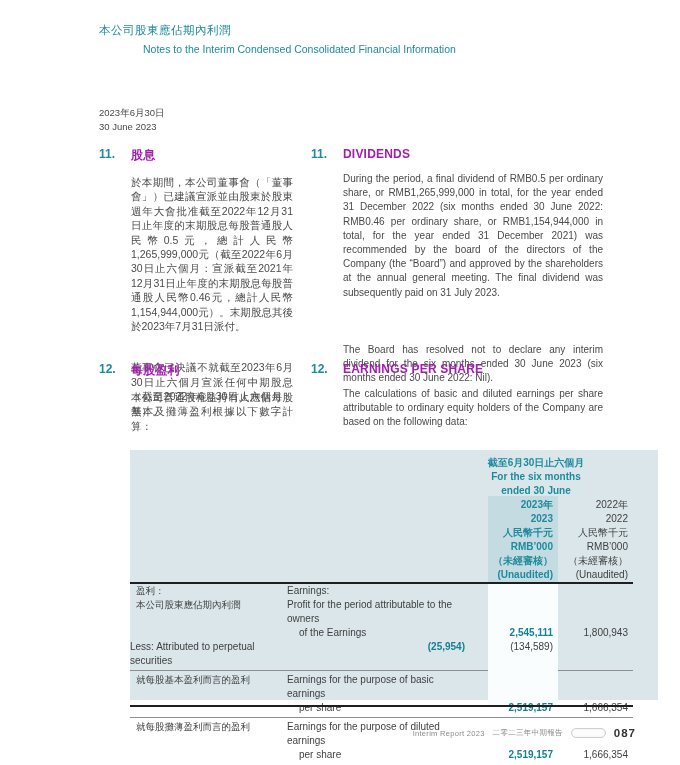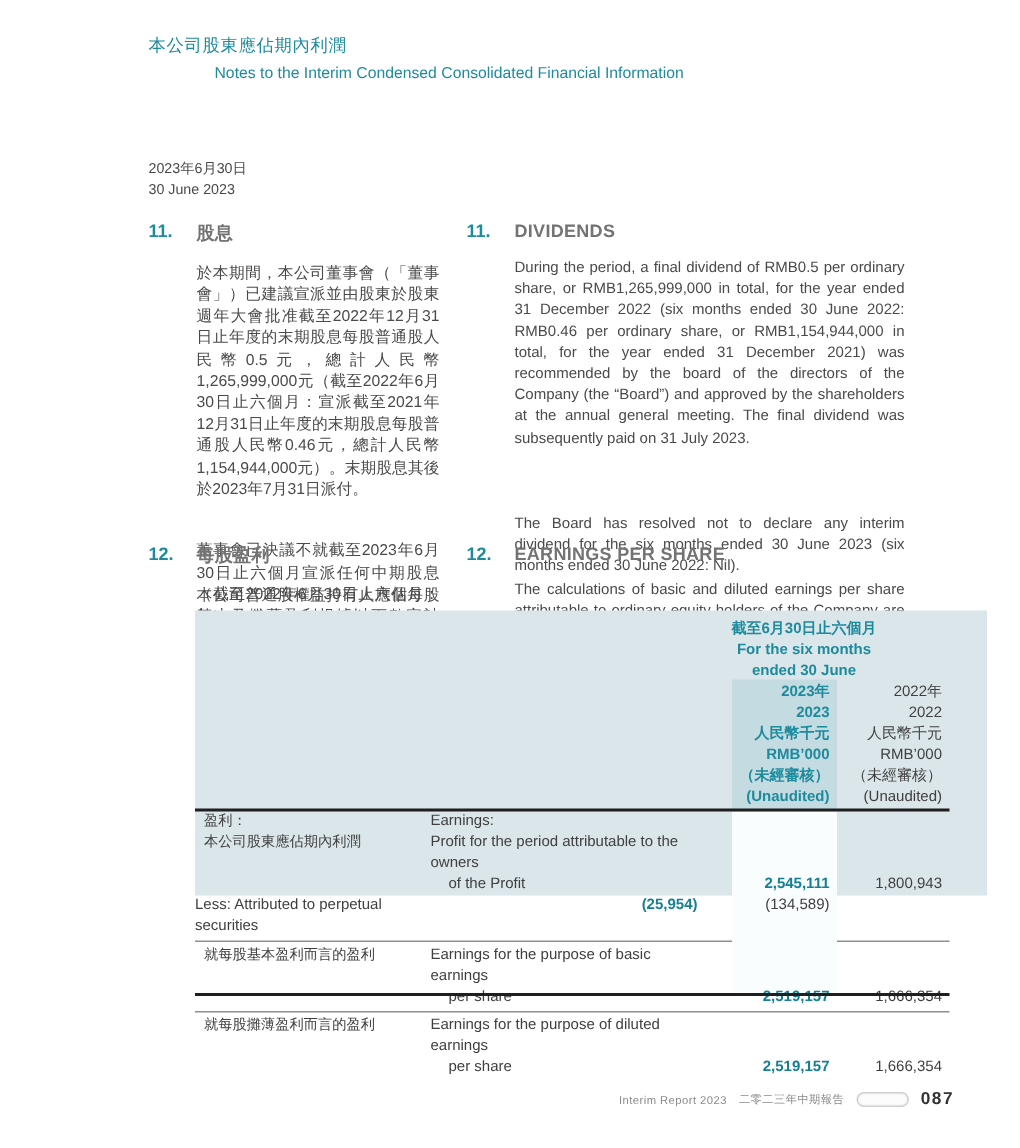--- a/index.html
+++ b/index.html
@@ -13,28 +13,28 @@
   .doc-title .en { font-size:10.5px; margin-top:5px;padding-left:44px; }
   .doc-date { position:absolute; left:99px; top:106px; font-size:9.5px; line-height:14px; color:#4a4a4a; }
   
   .section { position:absolute; display:flex; }
   .s-zh-11 { left:99px;  top:147px; width:194px; }
   .s-en-11 { left:311px; top:147px; width:292px; }
   .s-zh-12 { left:99px;  top:362px; width:194px; }
   .s-en-12 { left:311px; top:362px; width:292px; }
   .sec-num { flex:0 0 32px; color:#1e8b9d; font-size:12px; font-weight:bold; }
   .sec-body { flex:1; }
-  .sec-h { color:#737373; font-size:12px; font-weight:bold; margin:0 0 11px 0; letter-spacing:.2px; }
+  .sec-h { color:#a21caf; font-size:12px; font-weight:bold; margin:0 0 11px 0; letter-spacing:.2px; }
   .sec-body p { margin:0; text-align:justify; }
   .zh-text { font-size:10.5px; line-height:14.4px; color:#4a4a4a; }
   .en-text { font-size:10px; line-height:14.2px; color:#4a4a4a; }
   .s-zh-11 .p2 { margin-top:27px; }
   .s-en-11 .p2 { margin-top:43px; }
   
-  .ftable { position:absolute; left:130px; top:407px; width:528px; height:190px; background:#dae6ea; font-size:10px; }
+  .ftable { position:absolute; left:130px; top:450px; width:528px; height:250px; background:#dae6ea; font-size:10px; }
   .t-period { position:absolute; left:300px; top:6px; width:212px; text-align:center;
               color:#1e8b9d; font-weight:bold; line-height:14.2px; }
   .t-hl   { position:absolute; left:358px; top:46px; width:70px; height:88px; background:#c3dbe1; }
   .t-band { position:absolute; left:358px; top:134px; width:70px; height:121px; background:#fafdfd; z-index:1; }
   .t-h23 { position:absolute; left:343px; top:48px; width:80px; text-align:right;
            color:#1e8b9d; font-weight:bold; line-height:14px; z-index:2; }
   .t-h22 { position:absolute; left:428px; top:48px; width:70px; text-align:right;
            color:#3f3f3f; line-height:14px; z-index:2; }
   .t-line-top    { position:absolute; left:0; top:132px; width:503px; height:2px; background:#1f1f1f; z-index:3; }
   .t-line-bottom { position:absolute; left:0; top:255px; width:503px; height:2px; background:#1f1f1f; z-index:3; }
@@ -139,21 +139,21 @@
         <div class="c-v2"></div>
       </div>
       <div class="t-row">
         <div class="c-zh">本公司股東應佔期內利潤</div>
         <div class="c-en">Profit for the period attributable to the owners</div>
         <div class="c-v1"></div>
         <div class="c-v2"></div>
       </div>
       <div class="t-row">
         <div class="c-zh"></div>
-        <div class="c-en ind">of the Profit</div>
+        <div class="c-en ind">of the Earnings</div>
         <div class="c-v1">2,545,111</div>
         <div class="c-v2">1,800,943</div>
       </div>
       <div class="t-row">
         <div class="c-en">Less: Attributed to perpetual securities</div>
         <div class="c-v1">(25,954)</div>
         <div class="c-v2">(134,589)</div>
       </div>
 
       <div class="rule"></div>

